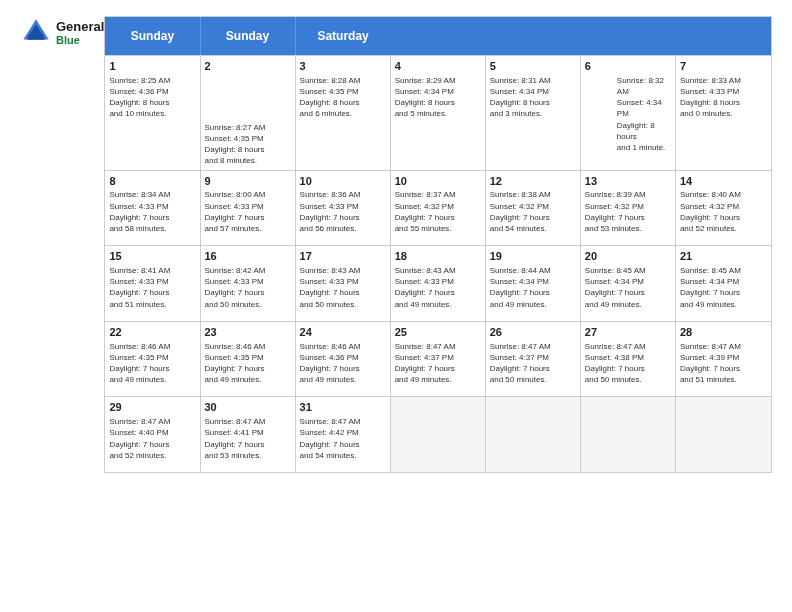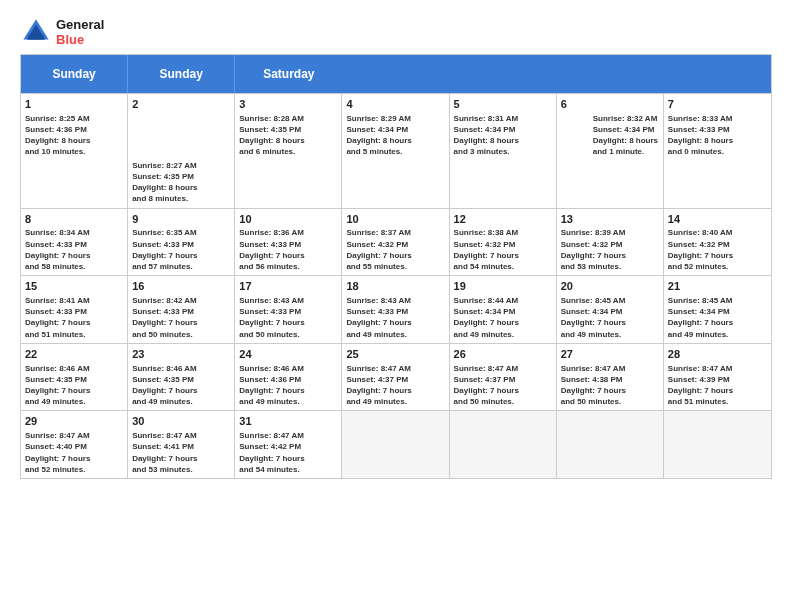--- a/index.html
+++ b/index.html
@@ -8,21 +8,21 @@
       background: #fff;
       width: 792px;
       height: 612px;
       overflow: hidden;
     }
     .page {
       width: 792px;
       height: 483px;
       padding: 16px 20px 10px 20px;
       display: flex;
-      flex-direction: column;
+      flex-direction: row;
     }
     .header {
       display: flex;
       align-items: flex-start;
       justify-content: space-between;
       margin-bottom: 6px;
     }
     .logo {
       display: flex;
       align-items: center;
@@ -91,37 +91,36 @@
     .cal-cell .day-num {
       font-size: 11px;
       font-weight: bold;
       display: block;
       margin-bottom: 1px;
     }
     .cal-cell .cell-info {
       font-size: 8px;
       color: #333;
       line-height: 1.4;
-      font-weight: bold;
     }
   </style>
 </head>
 <body>
 
 <div class="page">
   <div class="header">
     <div class="logo">
       <svg class="logo-icon" viewBox="0 0 38 38">
         <polygon points="19,4 34,28 4,28" fill="#3a7bd5"></polygon>
         <polygon points="19,10 30,28 8,28" fill="#1a4fa0"></polygon>
         <rect x="10" y="22" width="18" height="6" fill="#1a4fa0"></rect>
       </svg>
       <div>
         <div style="font-size:13px;font-weight:bold;color:#1a1a1a;">General</div>
-        <div style="font-size:13px;font-weight:bold;color:#ef4444;">Blue</div>
+        <div style="font-size:11px;font-weight:bold;color:#15803d;">Blue</div>
       </div>
     </div>
     <div class="title-block">
       <div class="main-title"></div>
       <div class="subtitle"></div>
     </div>
   </div>
 
   <div class="calendar">
     <div class="cal-header-row">
@@ -184,21 +183,21 @@
         <div class="cal-week">
           <div class="cal-cell">
             <span class="day-num">8</span>
             <div class="cell-info" style="white-space: pre-line;">Sunrise: 8:34 AM
 Sunset: 4:33 PM
 Daylight: 7 hours
 and 58 minutes.</div>
           </div>
           <div class="cal-cell">
             <span class="day-num">9</span>
-            <div class="cell-info" style="white-space: pre-line;">Sunrise: 6:35 AM
+            <div class="cell-info" style="white-space: pre-line;">Sunrise: 8:00 AM
 Sunset: 4:33 PM
 Daylight: 7 hours
 and 57 minutes.</div>
           </div>
           <div class="cal-cell">
             <span class="day-num">10</span>
             <div class="cell-info" style="white-space: pre-line;">Sunrise: 8:36 AM
 Sunset: 4:33 PM
 Daylight: 7 hours
 and 56 minutes.</div>

